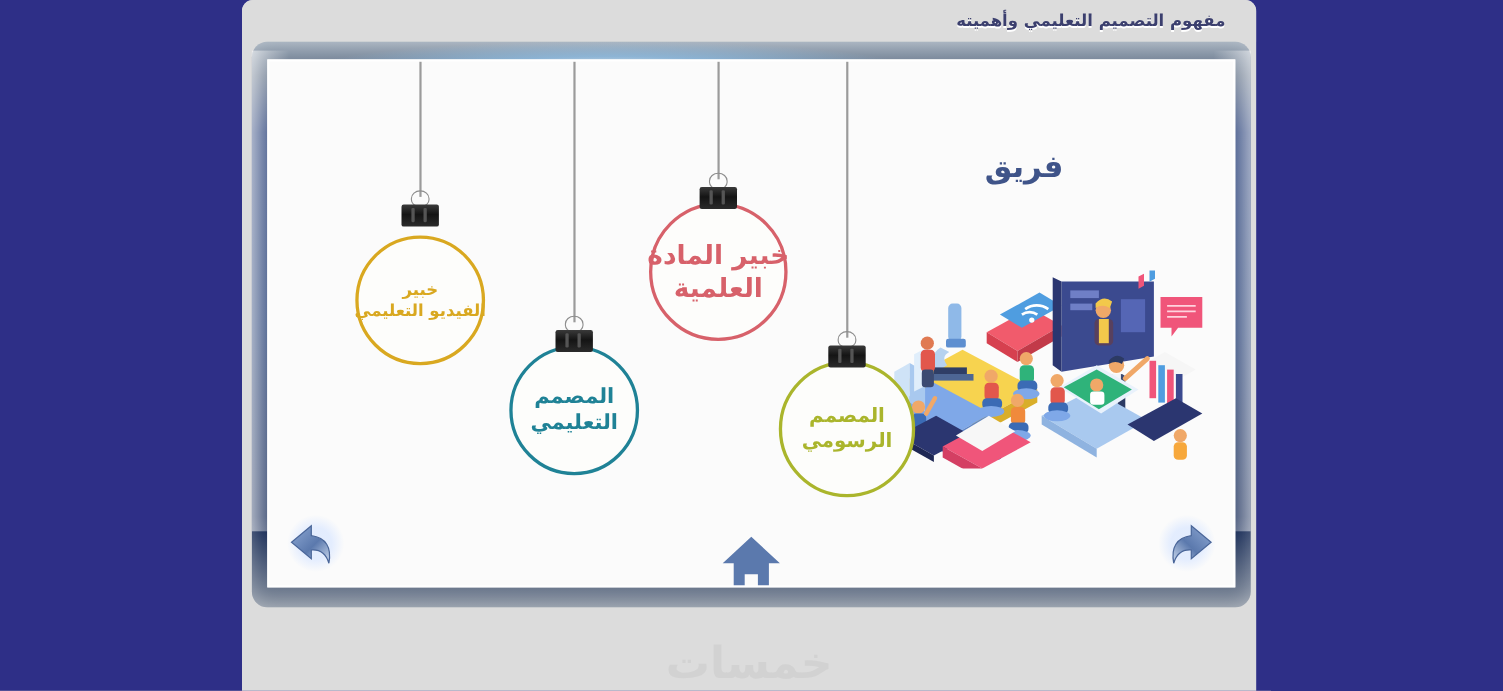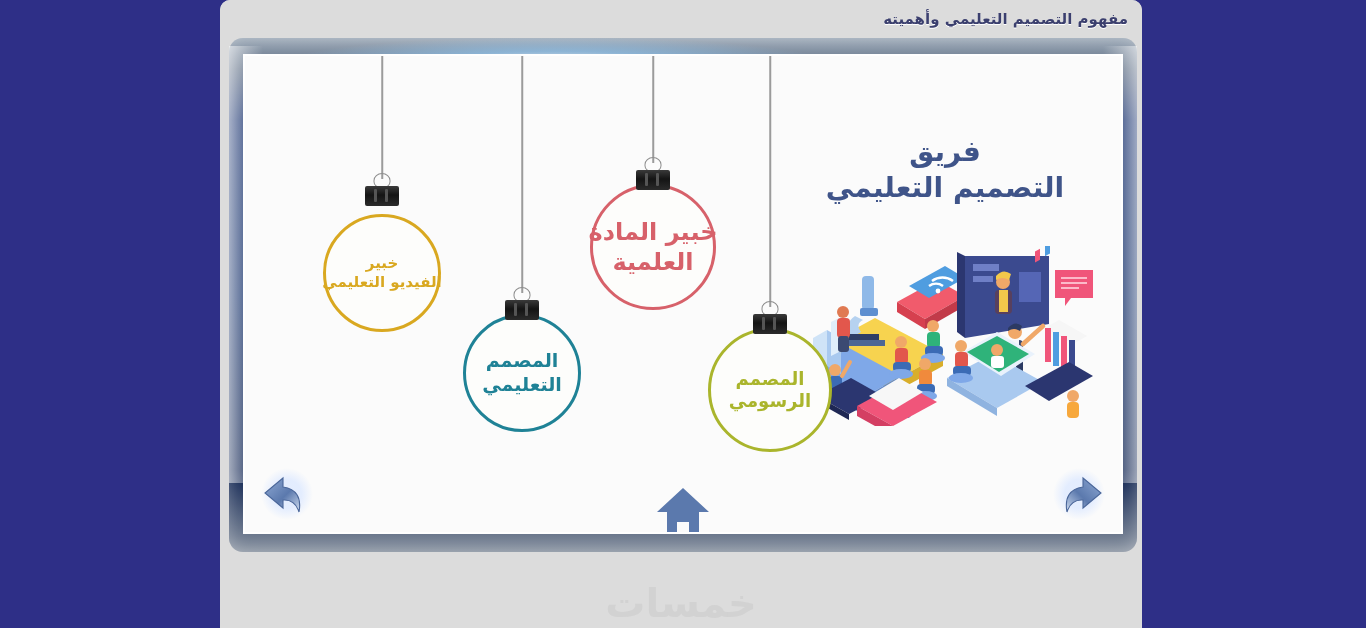--- a/index.html
+++ b/index.html
@@ -30,21 +30,21 @@
 
   #viewer-header {
     position: absolute;
     top: 0; left: 0;
     width: 100%;
     height: 38px;
     background: #dcdcdc;
     display: flex;
     align-items: center;
     justify-content: flex-start;
-    padding: 0 14px;
+    padding: 0 28px;
   }
 
   #viewer-title {
     font-size: 15px;
     font-weight: bold;
     color: #3b3f6e;
     letter-spacing: .2px;
     text-shadow: 0 1px 0 #fff;
     direction: rtl;
   }
@@ -165,21 +165,21 @@
     font-weight: bold;
     direction: rtl;
     z-index: 2;
   }
 
   .orn-line { display: block; white-space: nowrap; }
 
   
   #team-heading {
     position: absolute;
-    right: 26px;
+    right: 40px;
     top: 78px;
     width: 300px;
     text-align: center;
     direction: rtl;
     color: #3f5489;
     font-weight: bold;
     line-height: 1.3;
   }
   #team-heading .h-line1 { font-size: 28px; display: block; }
   #team-heading .h-line2 { font-size: 28px; display: block; }
@@ -275,21 +275,20 @@
             <div class="orn-clip" style="top: 258px;"></div>
             <div class="orn-circle" style="top: 272px; width: 124px; height: 124px; border: 3px solid rgb(170, 181, 44); color: rgb(170, 181, 44); font-size: 18px;">
               <span class="orn-line">المصمم</span>
               <span class="orn-line">الرسومي</span>
             </div>
           </div>
         </div>
 
       <div id="team-heading">
         <span class="h-line1">فريق</span>
-        <span class="h-line2">التصميم التعليمي</span>
       </div>
 
       <div id="illustration">
         <svg viewBox="0 0 300 180" width="300" height="180" aria-hidden="true">
 
           <polygon points="30,98 78,72 146,108 98,134" fill="#f7d34f"></polygon>
           <polygon points="30,98 30,110 98,146 98,134" fill="#e8bf35"></polygon>
           <polygon points="98,134 146,108 146,120 98,146" fill="#d9ae2a"></polygon>
 
           <polygon points="8,126 52,102 104,130 60,155" fill="#7fa8e8"></polygon>

